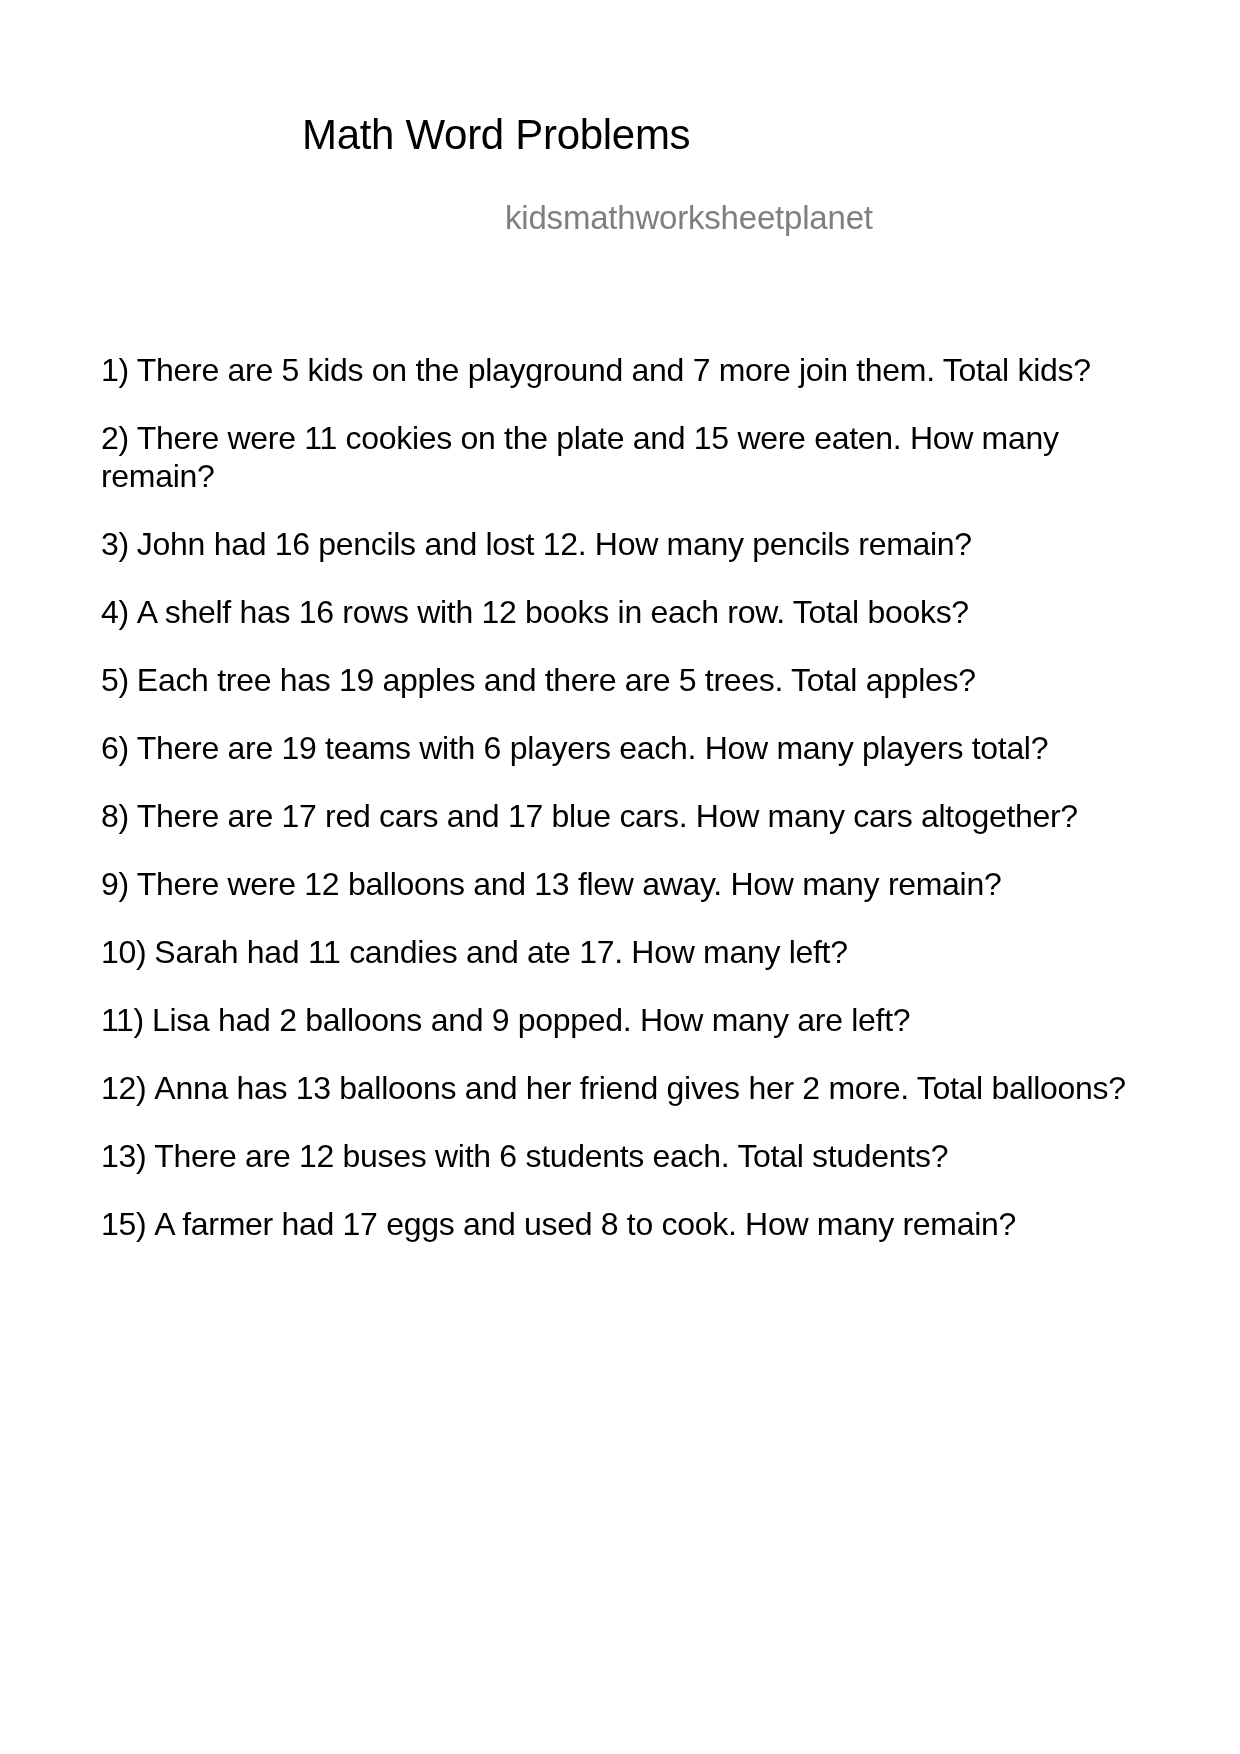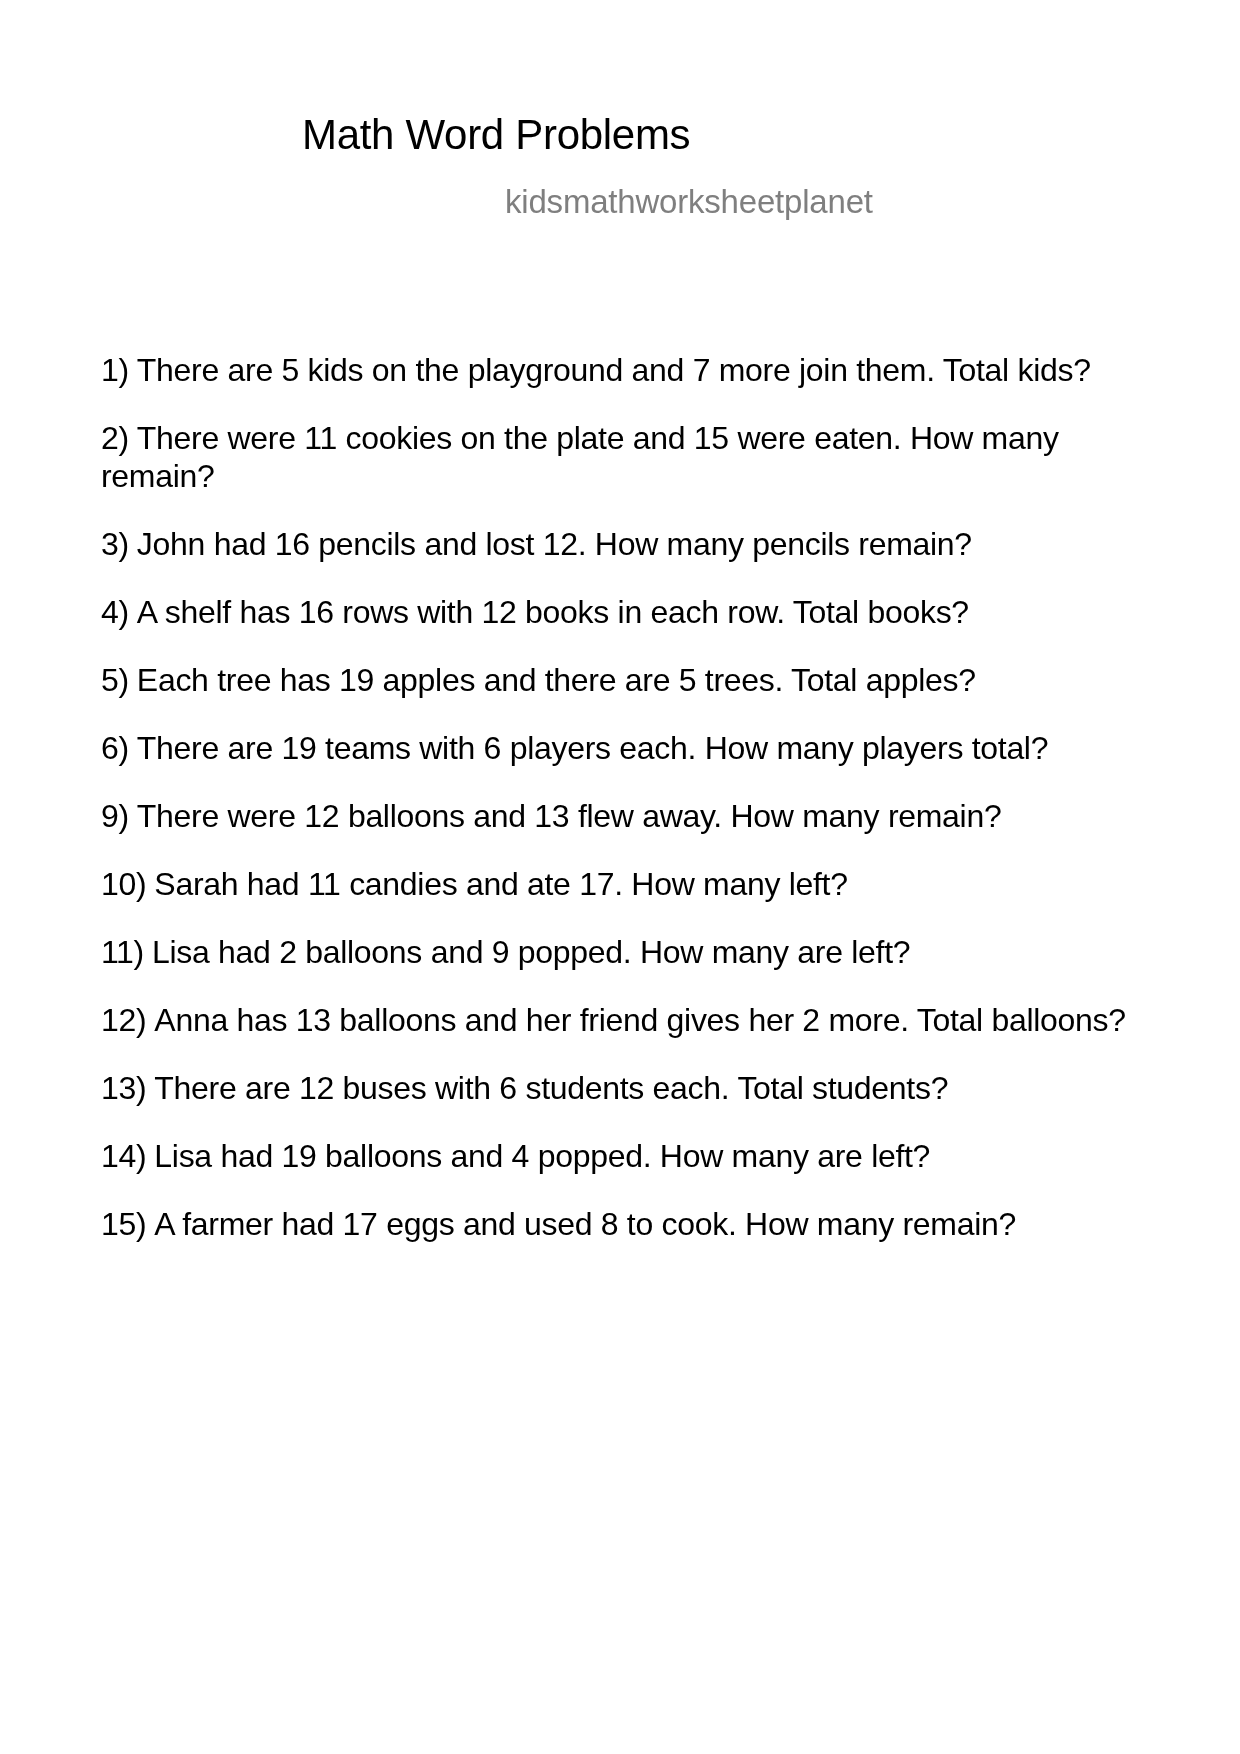--- a/index.html
+++ b/index.html
@@ -22,21 +22,21 @@
       font-size: 42px;
       line-height: 70px;
       font-weight: normal;
       margin: 0;
       white-space: nowrap;
       letter-spacing: -0.3px;
     }
     .subtitle {
       position: absolute;
       left: 505px;
-      top: 182px;
+      top: 198px;
       font-size: 33px;
       line-height: 40px;
       color: #7f7f7f;
       white-space: nowrap;
       letter-spacing: -0.2px;
     }
     .problems {
       position: absolute;
       left: 101px;
       top: 351px;
@@ -59,20 +59,20 @@
 <h1 class="title">Math Word Problems</h1>
 <div class="subtitle">kidsmathworksheetplanet</div>
 
 <ol class="problems">
   <li class="problem"><span class="num">1)</span><span>There are 5 kids on the playground and 7 more join them. Total kids?</span></li>
   <li class="problem"><span class="num">2)</span><span>There were 11 cookies on the plate and 15 were eaten. How many remain?</span></li>
   <li class="problem"><span class="num">3)</span><span>John had 16 pencils and lost 12. How many pencils remain?</span></li>
   <li class="problem"><span class="num">4)</span><span>A shelf has 16 rows with 12 books in each row. Total books?</span></li>
   <li class="problem"><span class="num">5)</span><span>Each tree has 19 apples and there are 5 trees. Total apples?</span></li>
   <li class="problem"><span class="num">6)</span><span>There are 19 teams with 6 players each. How many players total?</span></li>
+  <li class="problem"><span class="num">8)</span><span>There are 17 red cars and 17 blue cars. How many cars altogether?</span></li>
   <li class="problem"><span class="num">9)</span><span>There were 12 balloons and 13 flew away. How many remain?</span></li>
   <li class="problem"><span class="num">10)</span><span>Sarah had 11 candies and ate 17. How many left?</span></li>
   <li class="problem"><span class="num">11)</span><span>Lisa had 2 balloons and 9 popped. How many are left?</span></li>
   <li class="problem"><span class="num">12)</span><span>Anna has 13 balloons and her friend gives her 2 more. Total balloons?</span></li>
   <li class="problem"><span class="num">13)</span><span>There are 12 buses with 6 students each. Total students?</span></li>
-  <li class="problem"><span class="num">14)</span><span>Lisa had 19 balloons and 4 popped. How many are left?</span></li>
   <li class="problem"><span class="num">15)</span><span>A farmer had 17 eggs and used 8 to cook. How many remain?</span></li>
 </ol>
 
 </body></html>

